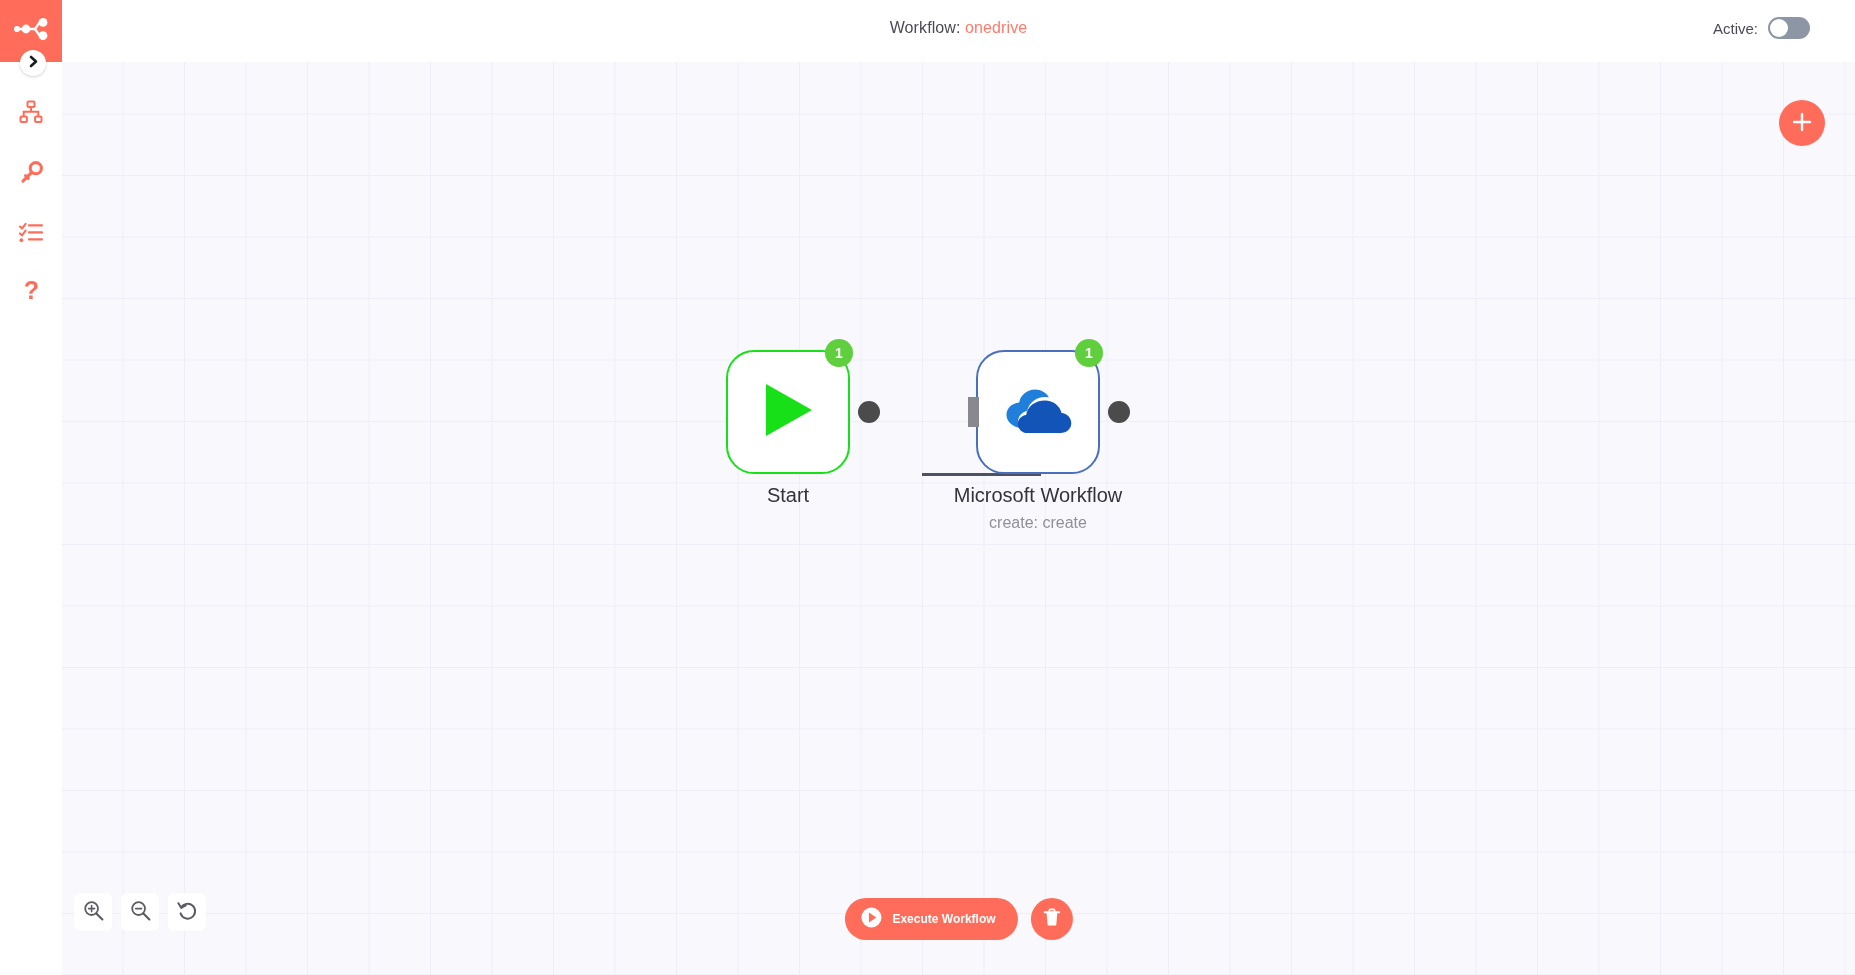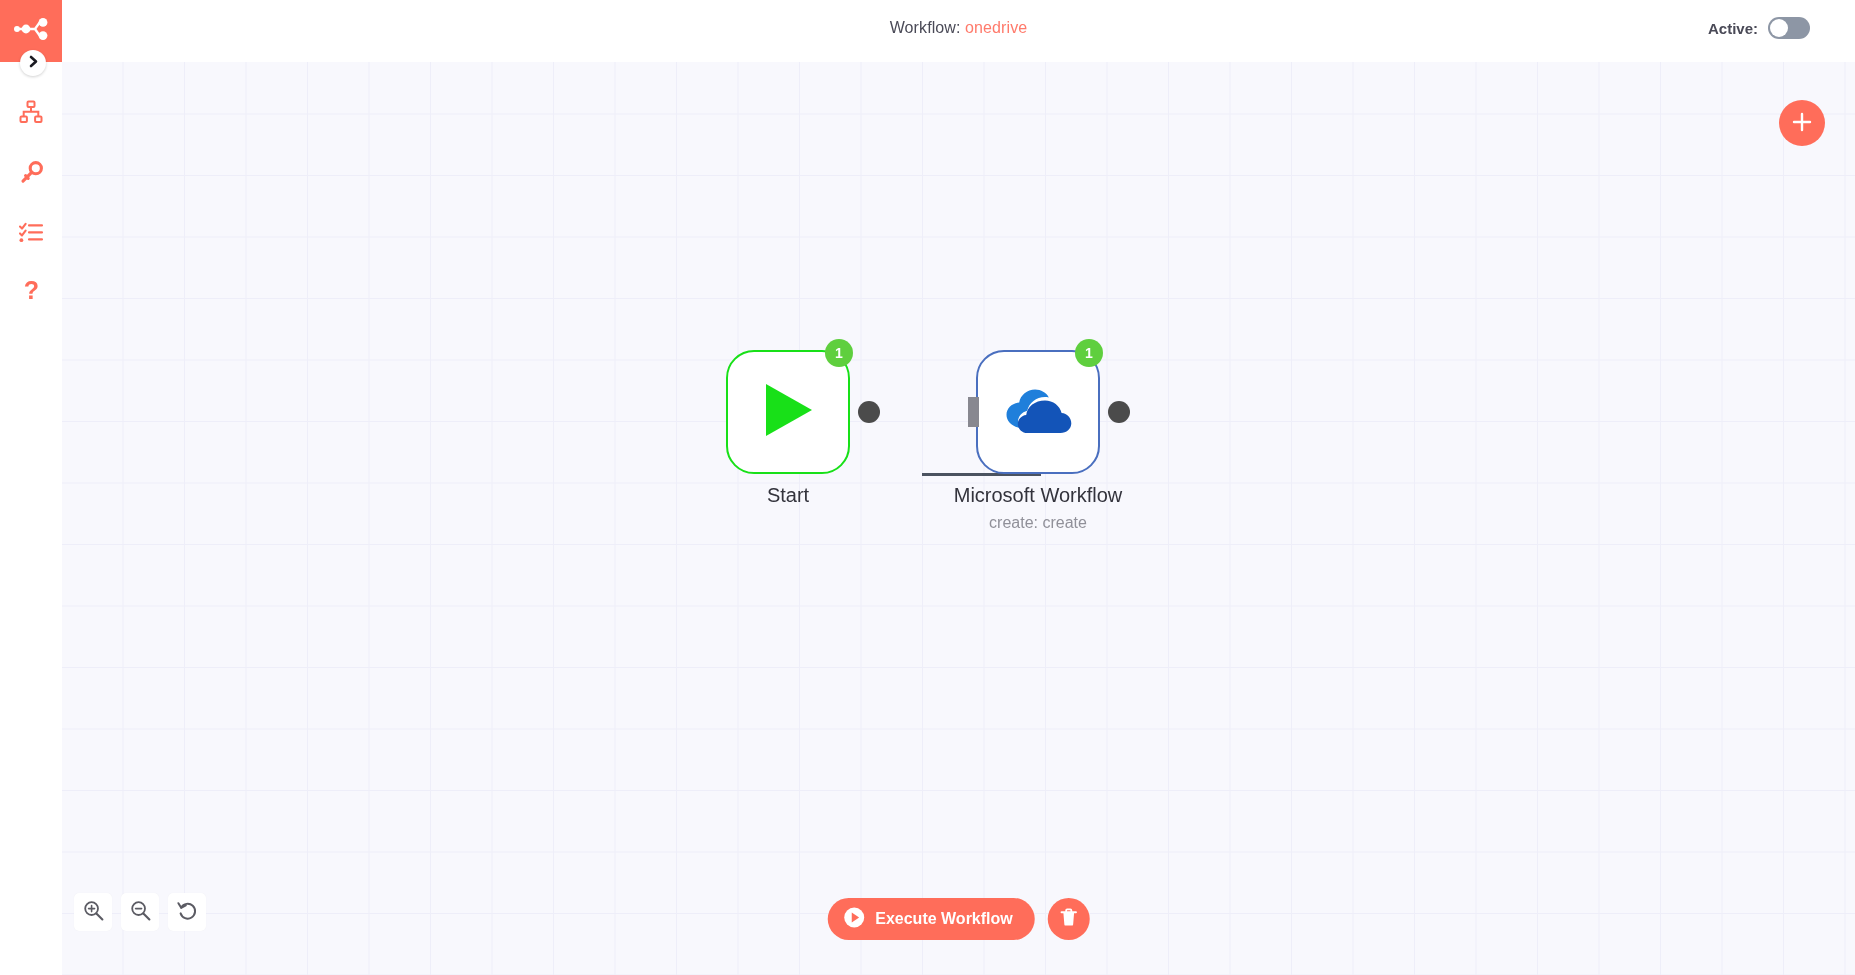--- a/index.html
+++ b/index.html
@@ -81,21 +81,20 @@
     letter-spacing: .1px;
   }
   #workflow-title .wf-name { color: #ff7a6b; }
   #active-box {
     position: absolute;
     right: 45px;
     top: 17px;
     display: flex;
     align-items: center;
     gap: 10px;
-    font-weight: bold;
   }
   #active-label { font-size: 15px; color: #4a4a57; }
   #active-toggle {
     width: 42px;
     height: 22px;
     border-radius: 11px;
     background: #8d96a5;
     position: relative;
     cursor: pointer;
   }
@@ -249,21 +248,21 @@
     align-items: center;
     gap: 13px;
   }
   #execute-workflow-button {
     height: 42px;
     padding: 0 22px 0 16px;
     border: none;
     border-radius: 21px;
     background: #ff6d5a;
     color: #ffffff;
-    font-size: 16px;
+    font-size: 12px;
     font-weight: bold;
     font-family: "Liberation Sans", sans-serif;
     display: flex;
     align-items: center;
     gap: 11px;
     cursor: pointer;
   }
   #delete-button {
     width: 42px; height: 42px;
     border: none;

